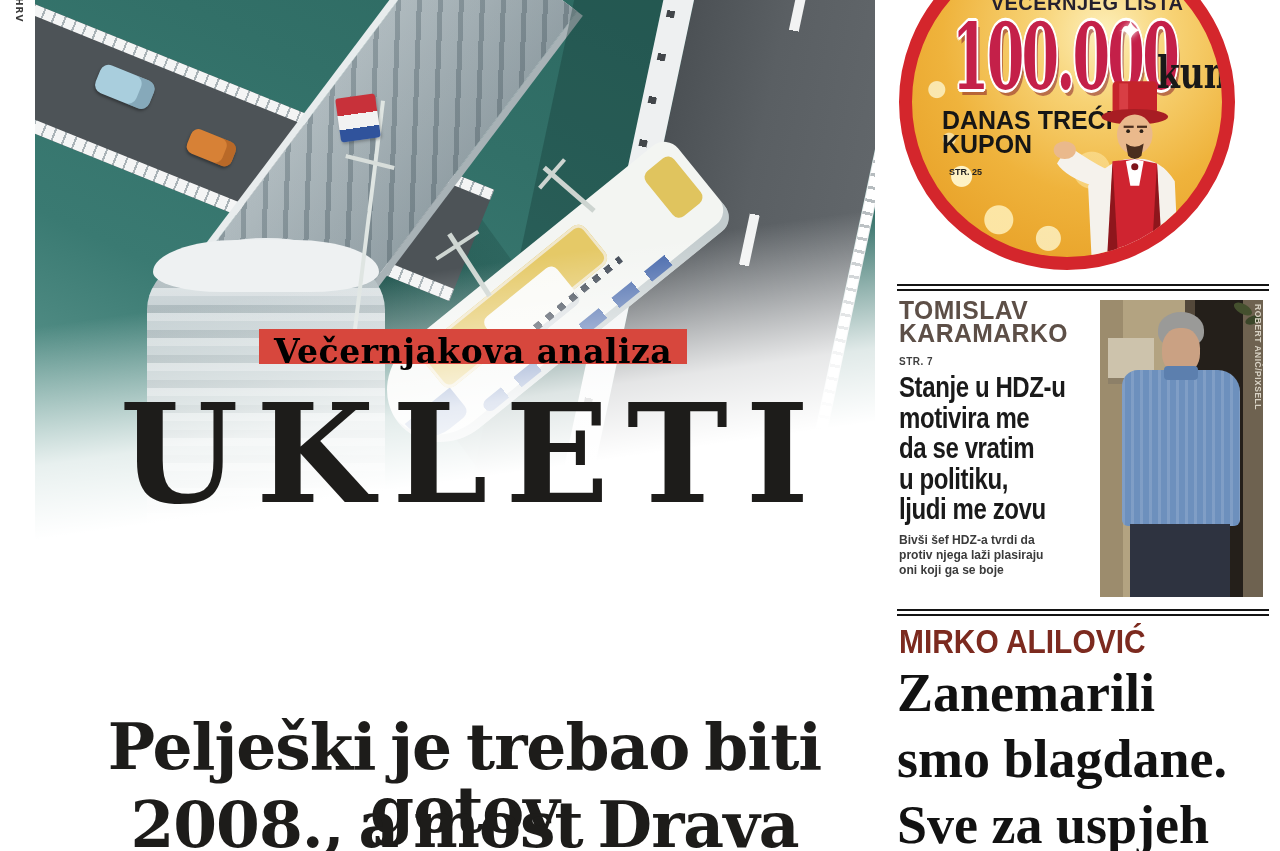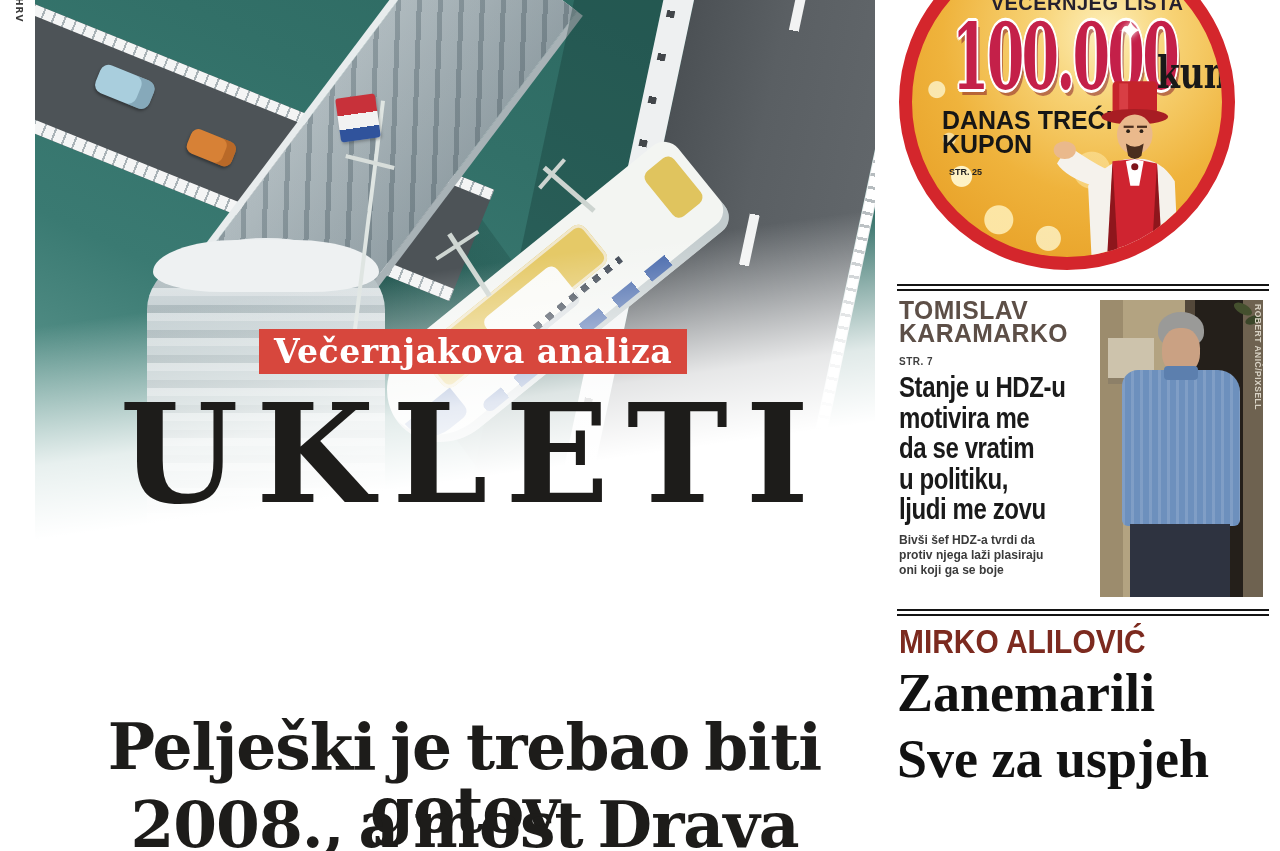--- a/index.html
+++ b/index.html
@@ -83,22 +83,22 @@
     box-shadow:inset 0 10px 0 #f4f6f6,inset 0 -14px 0 #c6cfd0;}
   .road-right{left:640px;top:628px;width:260px;height:92px;transform:rotate(-17deg);z-index:9;
     background:#585d60;box-sizing:border-box;border-top:10px solid #eceeee;border-bottom:12px solid #e0e4e5;}
   .car-red{left:180px;top:26px;width:42px;height:22px;background:#c23a31;border-radius:7px;
     box-shadow:inset -9px 0 0 rgba(120,20,15,.45);}
 
   .fade-overlay{inset:0;z-index:30;
     background:linear-gradient(172deg,rgba(255,255,255,0) 40%,rgba(255,255,255,.85) 57%,#fff 66%);}
 
   
-  .badge{left:259px;top:329px;height:45px;line-height:45px;padding:0 15px;background:#d7473d;
-    color:#ffffff;font-family:"DejaVu Serif",serif;font-weight:700;font-size:33px;z-index:40;
+  .badge{left:259px;top:329px;height:35px;line-height:45px;padding:0 15px;background:#d7473d;
+    color:#000000;font-family:"DejaVu Serif",serif;font-weight:700;font-size:33px;z-index:40;
     letter-spacing:.5px;}
 
   
   .h-line{left:0;width:875px;text-align:center;font-family:"DejaVu Serif",serif;font-weight:700;
     color:#1d1c1a;z-index:45;line-height:1;padding-left:27px;}
   .h1a{top:386px;font-size:136px;letter-spacing:.13em;text-indent:.13em;}
   .h1b{top:550px;font-size:136px;letter-spacing:.13em;text-indent:.13em;}
   .h2a{top:716px;font-size:63px;letter-spacing:-1px;word-spacing:-6px;}
   .h2b{top:794px;font-size:63px;letter-spacing:-1px;word-spacing:-6px;}
 
@@ -280,16 +280,17 @@
     <div class="abs jeans"></div>
     <div class="abs photo-credit">ROBERT ANIĆ/PIXSELL</div>
   </div>
 
   <div class="abs rule rule2"></div>
 
   <div class="abs kicker-ma">MIRKO ALILOVIĆ</div>
 
   <div class="abs serif-head">
     <div>Zanemarili</div>
+    <div>smo blagdane.</div>
     <div>Sve za uspjeh</div>
   </div>
 
 </div>
 
 </body></html>

